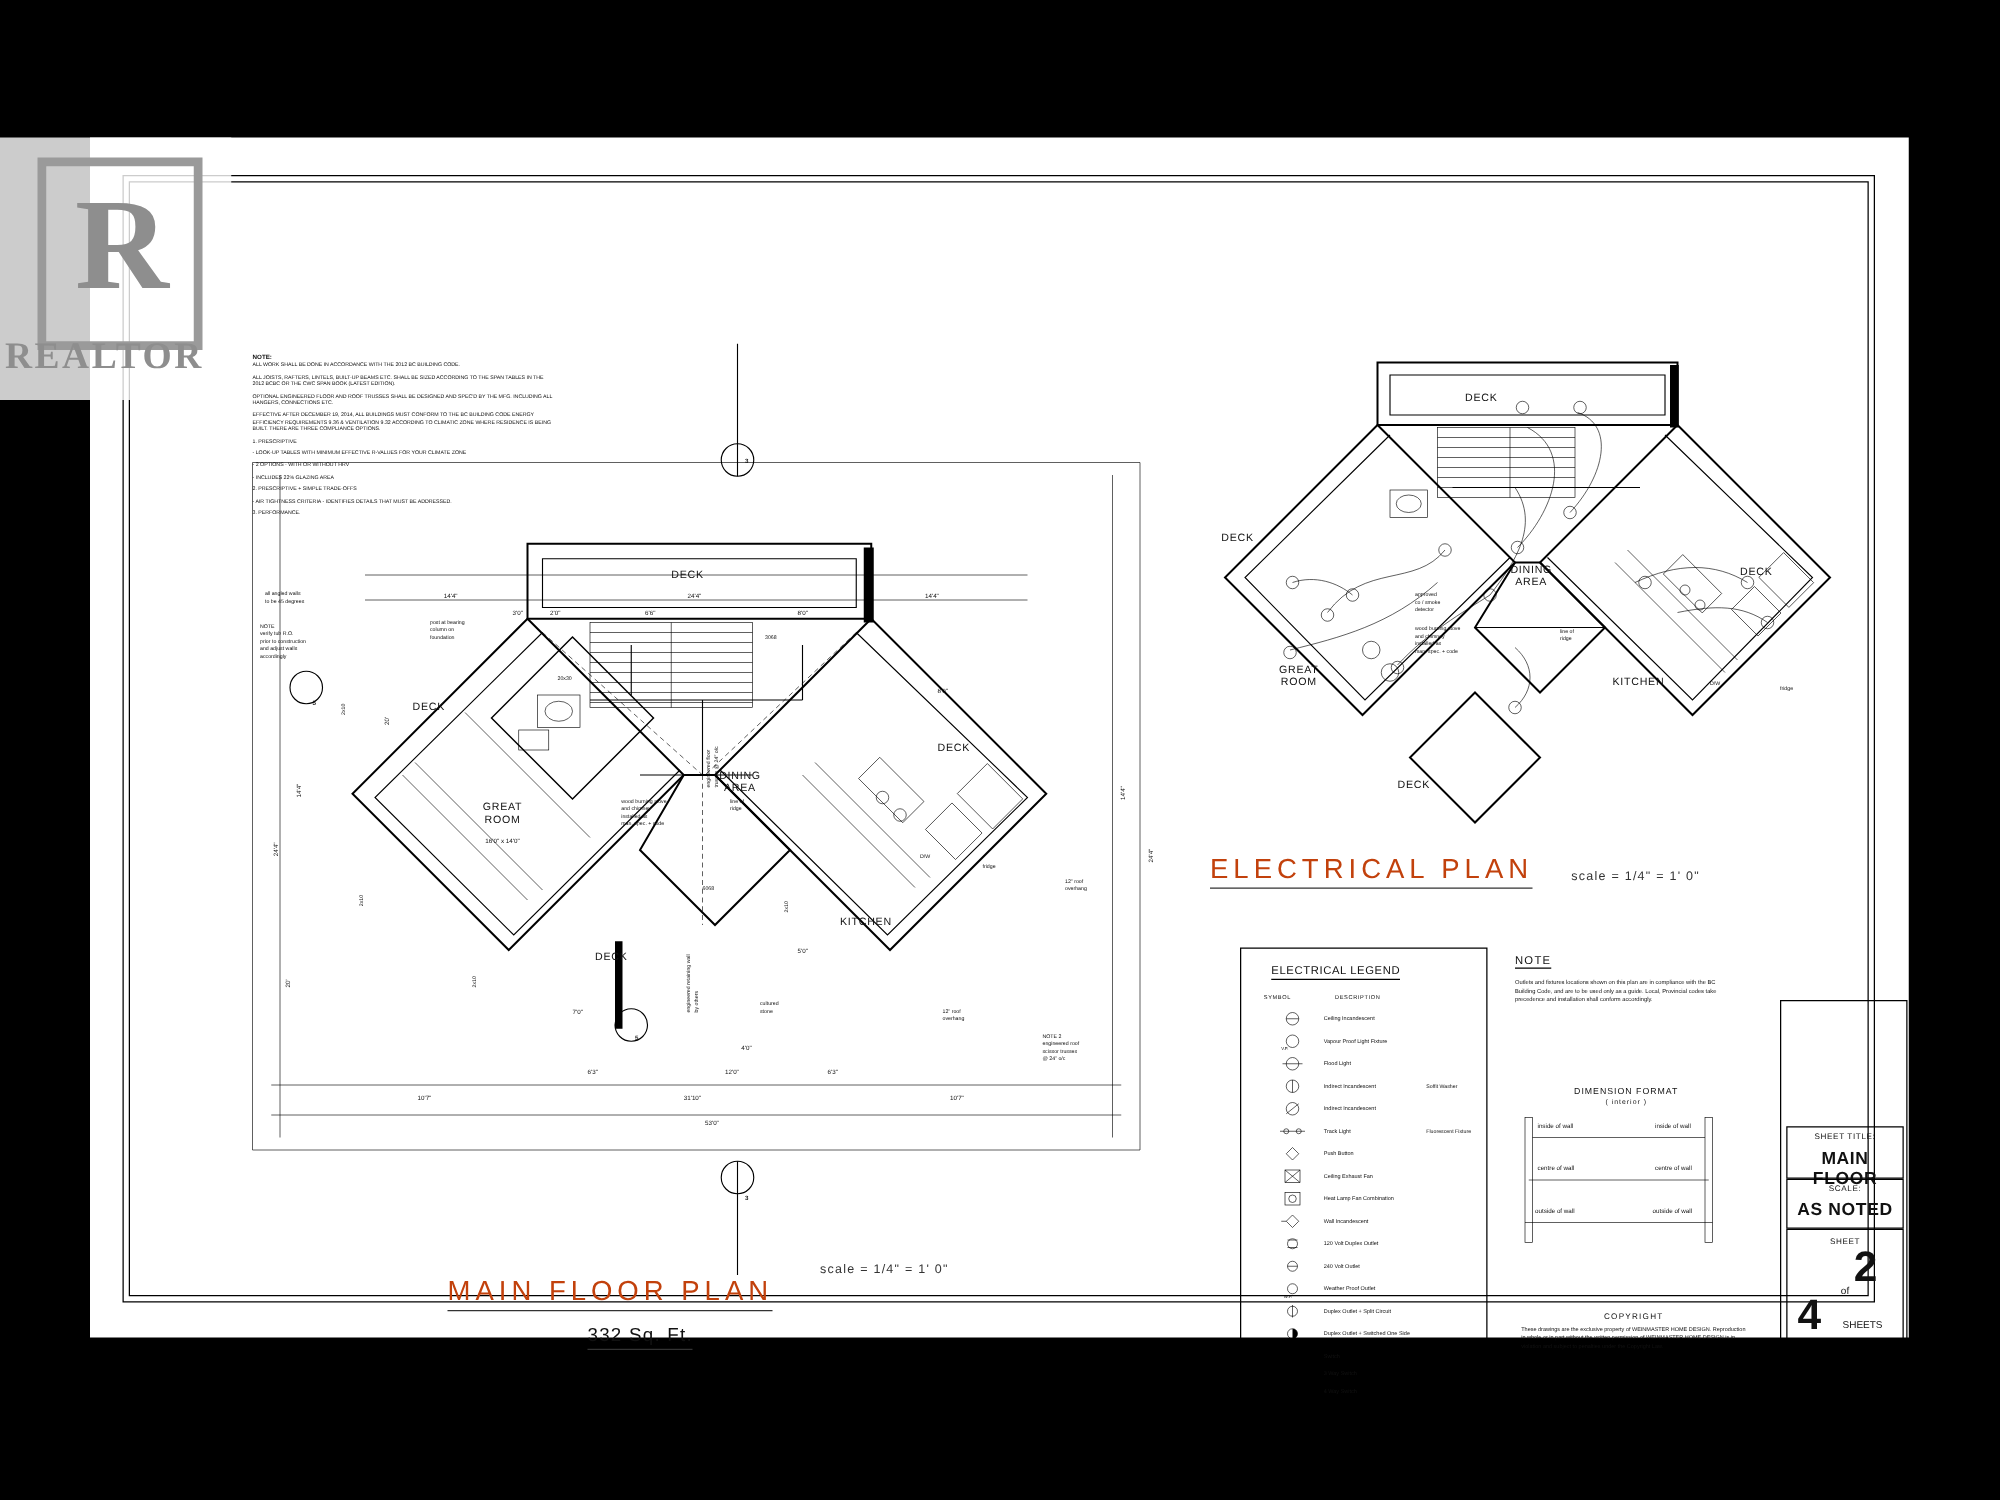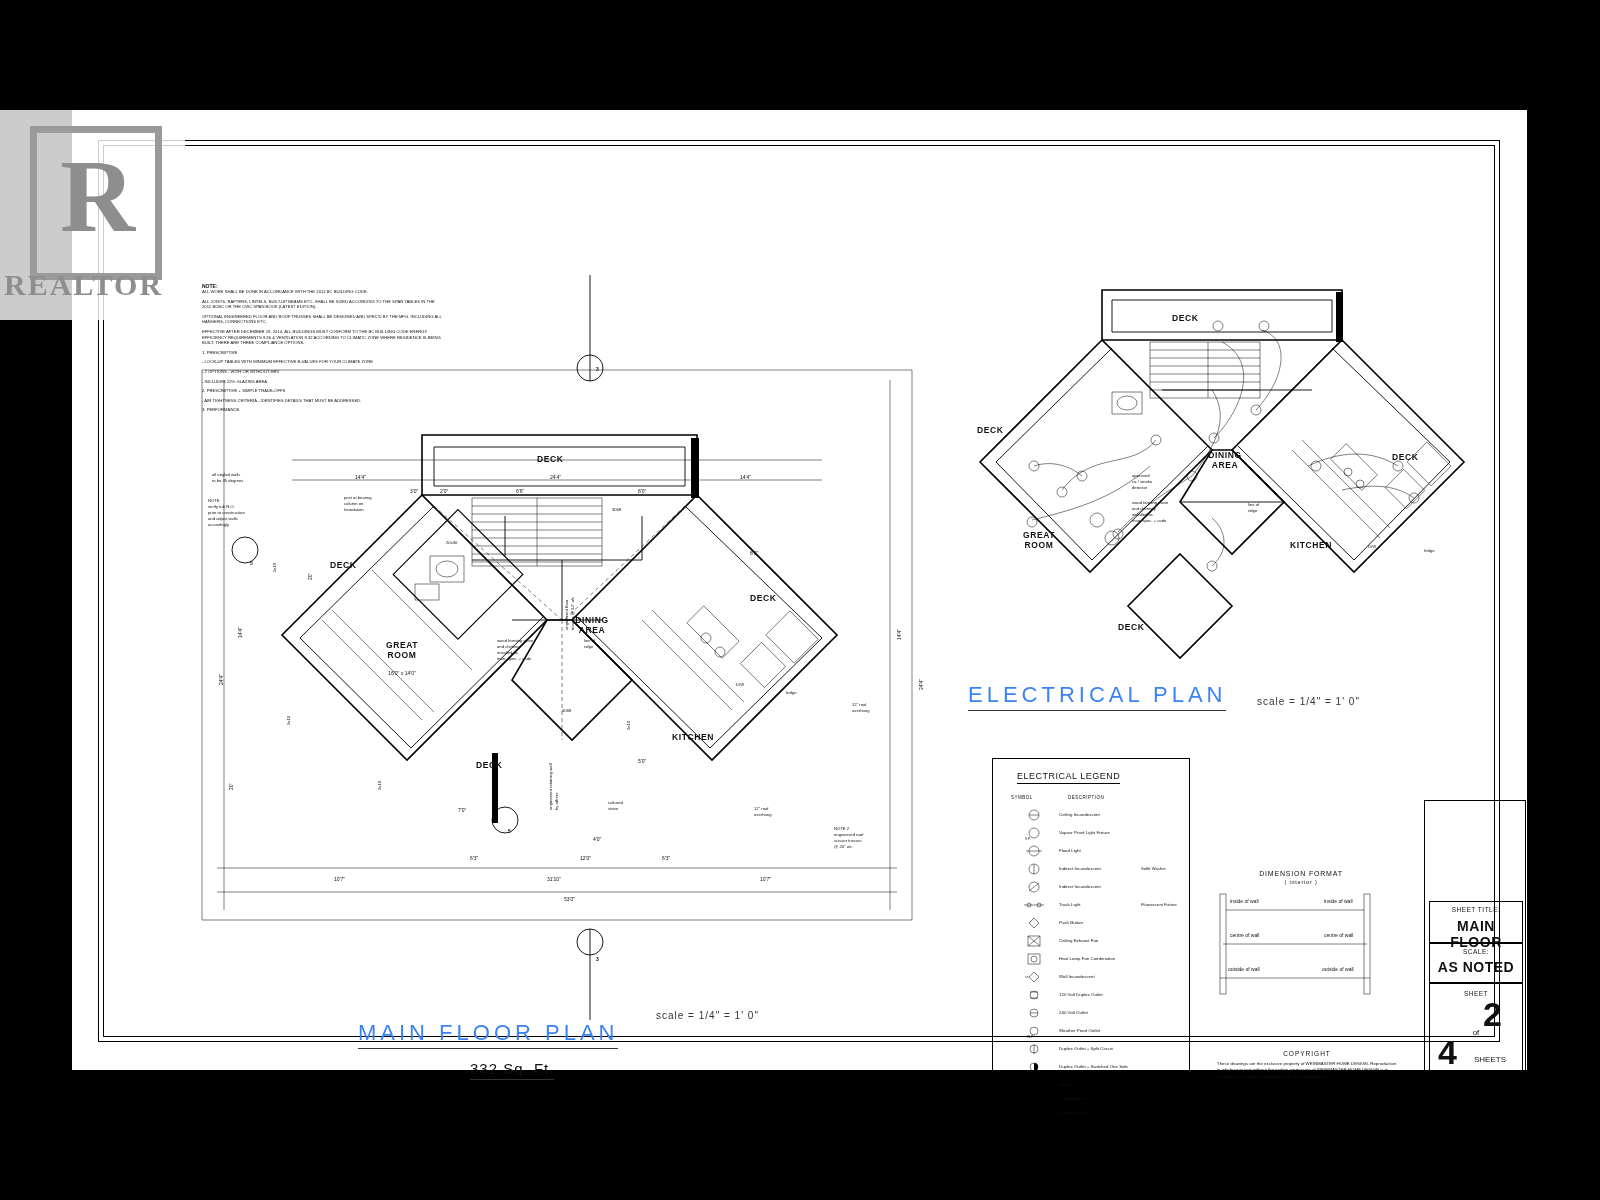--- a/index.html
+++ b/index.html
@@ -16,33 +16,33 @@
              background:rgba(255,255,255,0.80);}
   #wm-box{position:absolute;left:30px;top:16px;width:118px;height:140px;border:7px solid #9a9a9a;}
   #wm-r{position:absolute;left:60px;top:34px;font-size:104px;line-height:104px;font-weight:bold;color:#8e8e8e;
         font-family:"Liberation Serif",serif;}
   #wm-text{position:absolute;left:4px;top:158px;font-size:30px;letter-spacing:2px;color:#8e8e8e;
            font-family:"Liberation Serif",serif;font-weight:bold;}
 
   
   .t{position:absolute;white-space:pre;}
   .tiny{font-size:4.2px;line-height:6px;}
-  .lbl{font-size:8.5px;font-weight:bold;letter-spacing:0.6px;}
+  .lbl{font-size:8.5px;font-weight:normal;letter-spacing:0.6px;}
   .dim{font-size:5px;}
   .ctr{text-align:center;}
   .bold{font-weight:bold;}
   .rot90{transform:rotate(-90deg);transform-origin:0 0;}
 
   
   #notes{position:absolute;left:130px;top:173px;width:240px;}
   #notes .h{font-size:5px;font-weight:bold;}
   #notes p{margin:0 0 4px 0;font-size:4.2px;line-height:5.6px;}
 
   
-  .plan-title{font-size:22px;letter-spacing:4px;color:#3b82f6;font-family:"Liberation Sans",sans-serif;}
+  .plan-title{font-size:22px;letter-spacing:4px;color:#c2410c;font-family:"Liberation Sans",sans-serif;}
   .plan-scale{font-size:10px;letter-spacing:1px;color:#333;}
   .underline{border-bottom:1.5px solid #333;}
 
   
   #legend{position:absolute;left:920px;top:648px;width:196px;height:362px;border:1px solid #000;}
   #legend .title{position:absolute;left:24px;top:12px;font-size:9px;letter-spacing:0.5px;border-bottom:1px solid #000;padding-bottom:2px;}
   #legend .col1{position:absolute;left:18px;top:36px;font-size:4.5px;letter-spacing:.5px;}
   #legend .col2{position:absolute;left:75px;top:36px;font-size:4.5px;letter-spacing:.5px;}
   .lg-row{position:absolute;left:0;width:196px;height:14px;}
   .lg-sym{position:absolute;left:30px;top:0;width:22px;height:12px;}
@@ -508,20 +508,24 @@
     </div>
     <div class="lg-row" style="top:348px">
       <svg class="lg-sym">
           <text x="6" y="10" font-size="8">S</text>
           <text x="12" y="12" font-size="4">4</text>
         </svg>
       <div class="lg-desc">4 Way Switch</div>
     </div>
   </div>
 
+  <div id="note2">
+    <div class="h">NOTE</div>
+    <p>Outlets and fixtures locations shown on this plan are in compliance with the BC Building Code, and are to be used only as a guide. Local, Provincial codes take precedence and installation shall conform accordingly.</p>
+  </div>
 
   <div id="dimfmt">
     <div class="h">DIMENSION FORMAT</div>
     <div class="h" style="font-size:5.5px;margin-top:2px">( interior )</div>
     <svg width="178" height="120" style="left:0;top:18px">
       <g class="thin">
         <rect x="8" y="6" width="6" height="100"></rect>
         <rect x="152" y="6" width="6" height="100"></rect>
         <line x1="14" y1="22" x2="152" y2="22"></line>
         <line x1="11" y1="56" x2="155" y2="56"></line>

